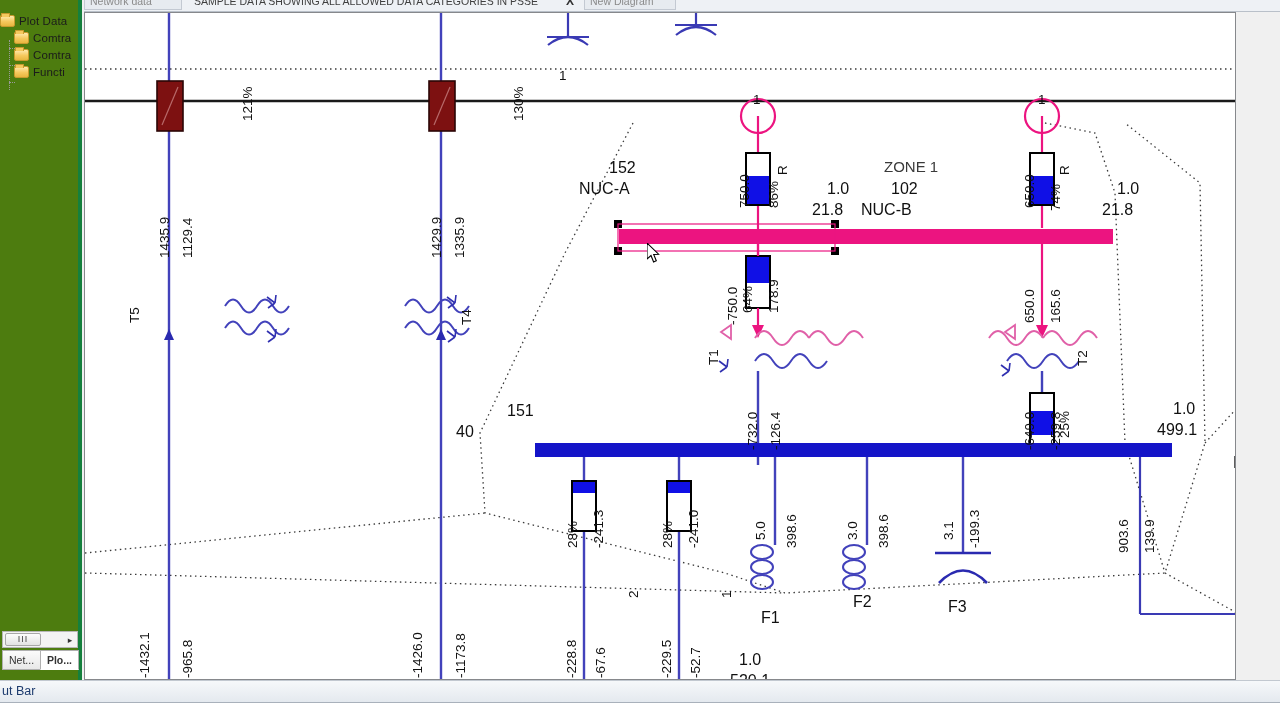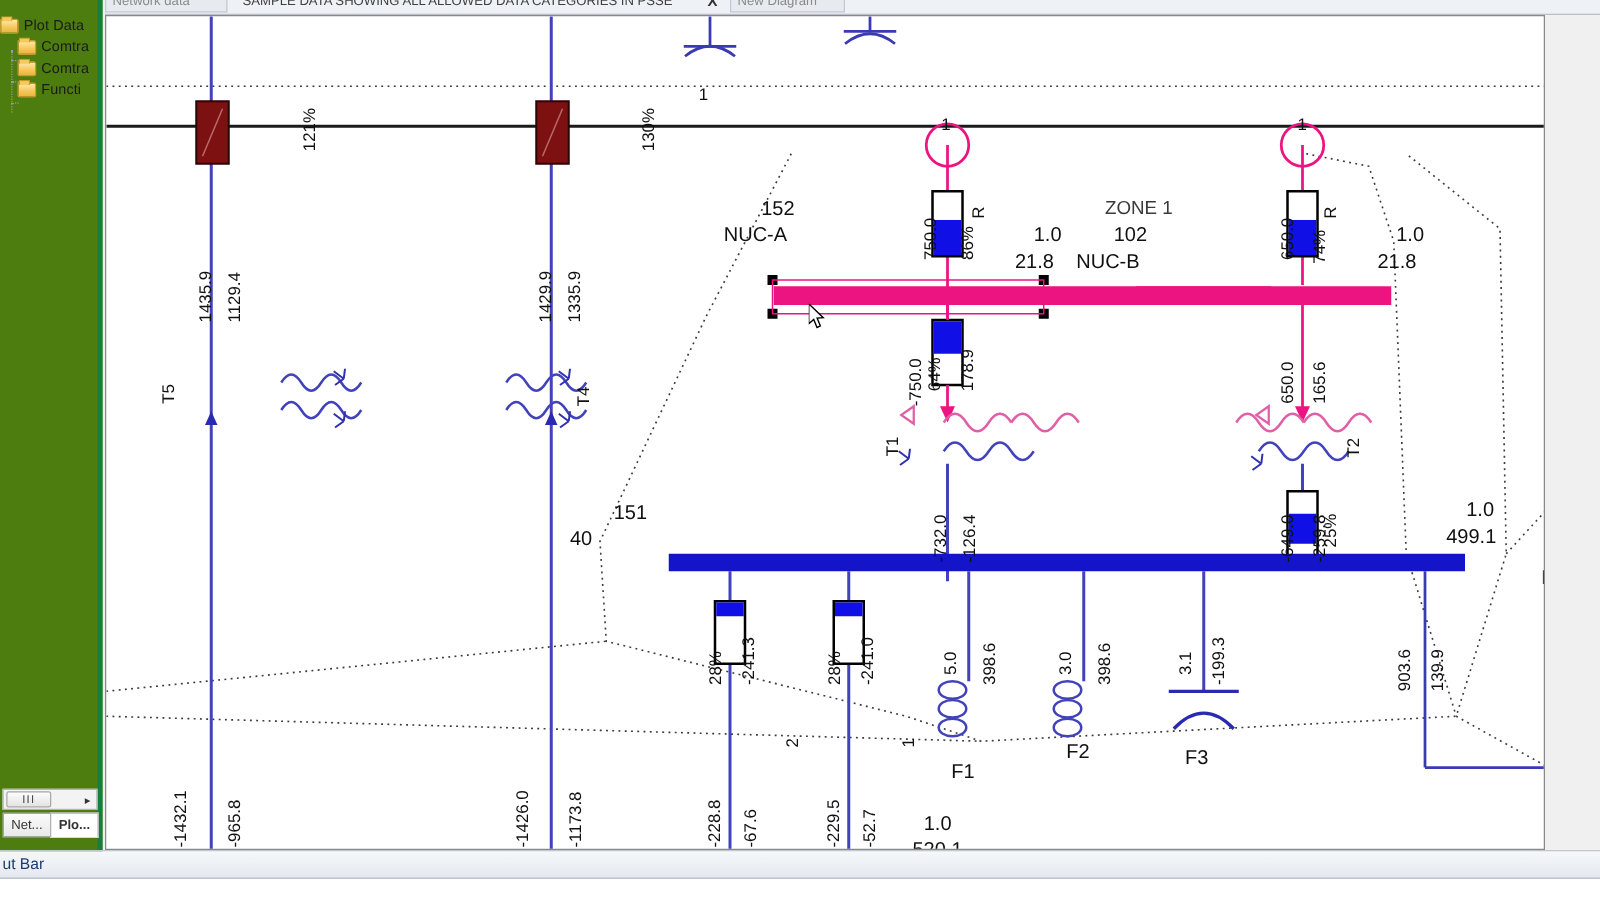--- a/index.html
+++ b/index.html
@@ -331,21 +331,21 @@
       <div class="hlab small" style="left:474px; top:55px;">1</div>
       <div class="hlab small" style="left:668px; top:79px;">1</div>
       <div class="hlab small" style="left:953px; top:79px;">1</div>
 
       <div class="hlab" style="left:799px; top:119px; color:#3a3a3a;margin-top:26px;">ZONE 1</div>
 
       <div class="hlab big" style="left:524px; top:146px;">152</div>
       <div class="hlab big" style="left:494px; top:167px;">NUC-A</div>
       <div class="hlab big" style="left:806px; top:167px;text-align:right;">102</div>
       <div class="hlab big" style="left:776px; top:188px;">NUC-B</div>
-      <div class="hlab big" style="left:406px; top:389px;">151</div>
+      <div class="hlab big" style="left:422px; top:389px;">151</div>
       <div class="hlab big" style="left:371px; top:410px;">40</div>
 
       <div class="hlab big" style="left:1148px; top:441px;">HYDR</div>
 
 
       <div class="vlab" style="left:155px; top:108px;">121%</div>
       <div class="vlab" style="left:72px; top:245px;">1435.9</div>
       <div class="vlab" style="left:95px; top:245px;">1129.4</div>
       <div class="vlab" style="left:42px; top:310px;">T5</div>
       <div class="vlab" style="left:52px; top:665px;">-1432.1</div>

